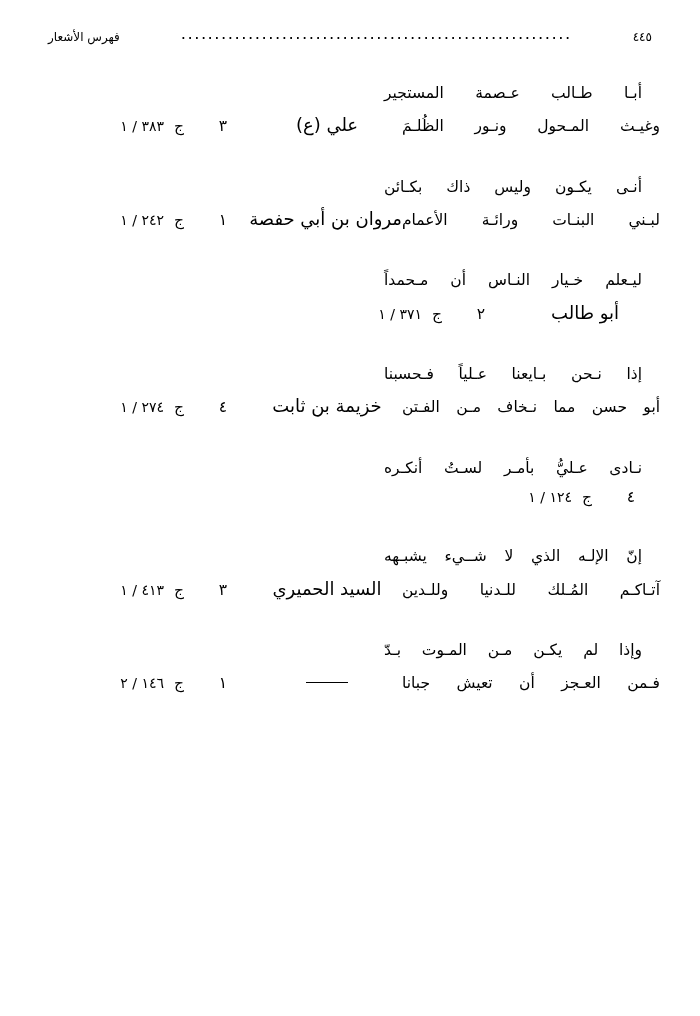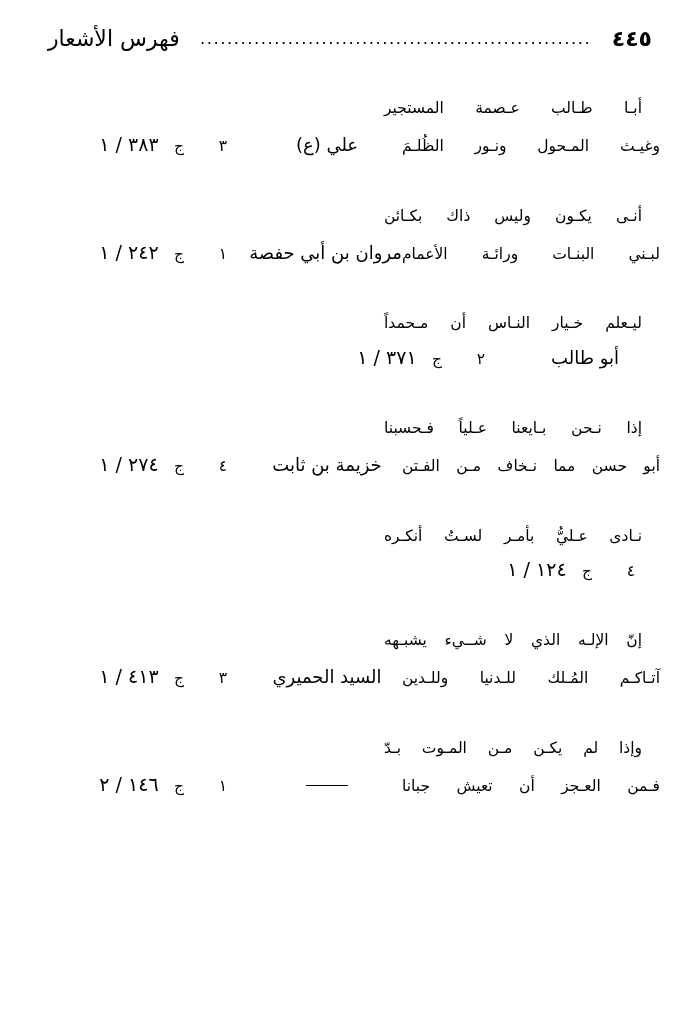--- a/index.html
+++ b/index.html
@@ -28,38 +28,37 @@
     display: flex;
     flex-direction: row;
     align-items: baseline;
     direction: rtl;
     font-size: 16.5px;
     margin-bottom: 34px;
     padding: 0 8px;
   }
   .header-title {
     white-space: nowrap;
-    font-size: 22px;
+    font-size: 12px;
     letter-spacing: 0px;
   }
   .header-dots {
     flex: 1 1 auto;
     overflow: hidden;
     white-space: nowrap;
     font-size: 16.5px;
     margin: 0 6px;
     text-align: center;
     letter-spacing: 1.5px;
     transform: translateY(-2px);
   }
   .header-page-number {
     white-space: nowrap;
-    font-size: 22px;
+    font-size: 12px;
     letter-spacing: 1px;
-    font-weight: bold;
   }
 
   
   .entries {
     direction: rtl;
   }
   .entry {
     margin-bottom: 30px;
   }
   .line {
@@ -73,21 +72,20 @@
   .line-first {
     padding-right: 18px;
   }
   .verse {
     width: 258px;
     flex: 0 0 258px;
     text-align: justify;
     text-align-last: justify;
     white-space: nowrap;
     font-size: 15.5px;
-    margin-top: 9px;
   }
   .poet {
     width: 150px;
     flex: 0 0 150px;
     text-align: center;
     font-size: 18px;
     white-space: nowrap;
   }
   .poet .dash {
     display: inline-block;
@@ -103,22 +101,22 @@
   }
   .vol {
     width: 30px;
     flex: 0 0 30px;
     text-align: center;
     font-size: 15.5px;
   }
   .ref {
     width: 70px;
     flex: 0 0 70px;
-    text-align: center;
-    font-size: 19px;
+    text-align: right;
+    font-size: 14px;
     white-space: nowrap;
     direction: ltr;
     unicode-bidi: isolate;
   }
 </style>
 </head>
 <body>
 
 <div class="page">
 

